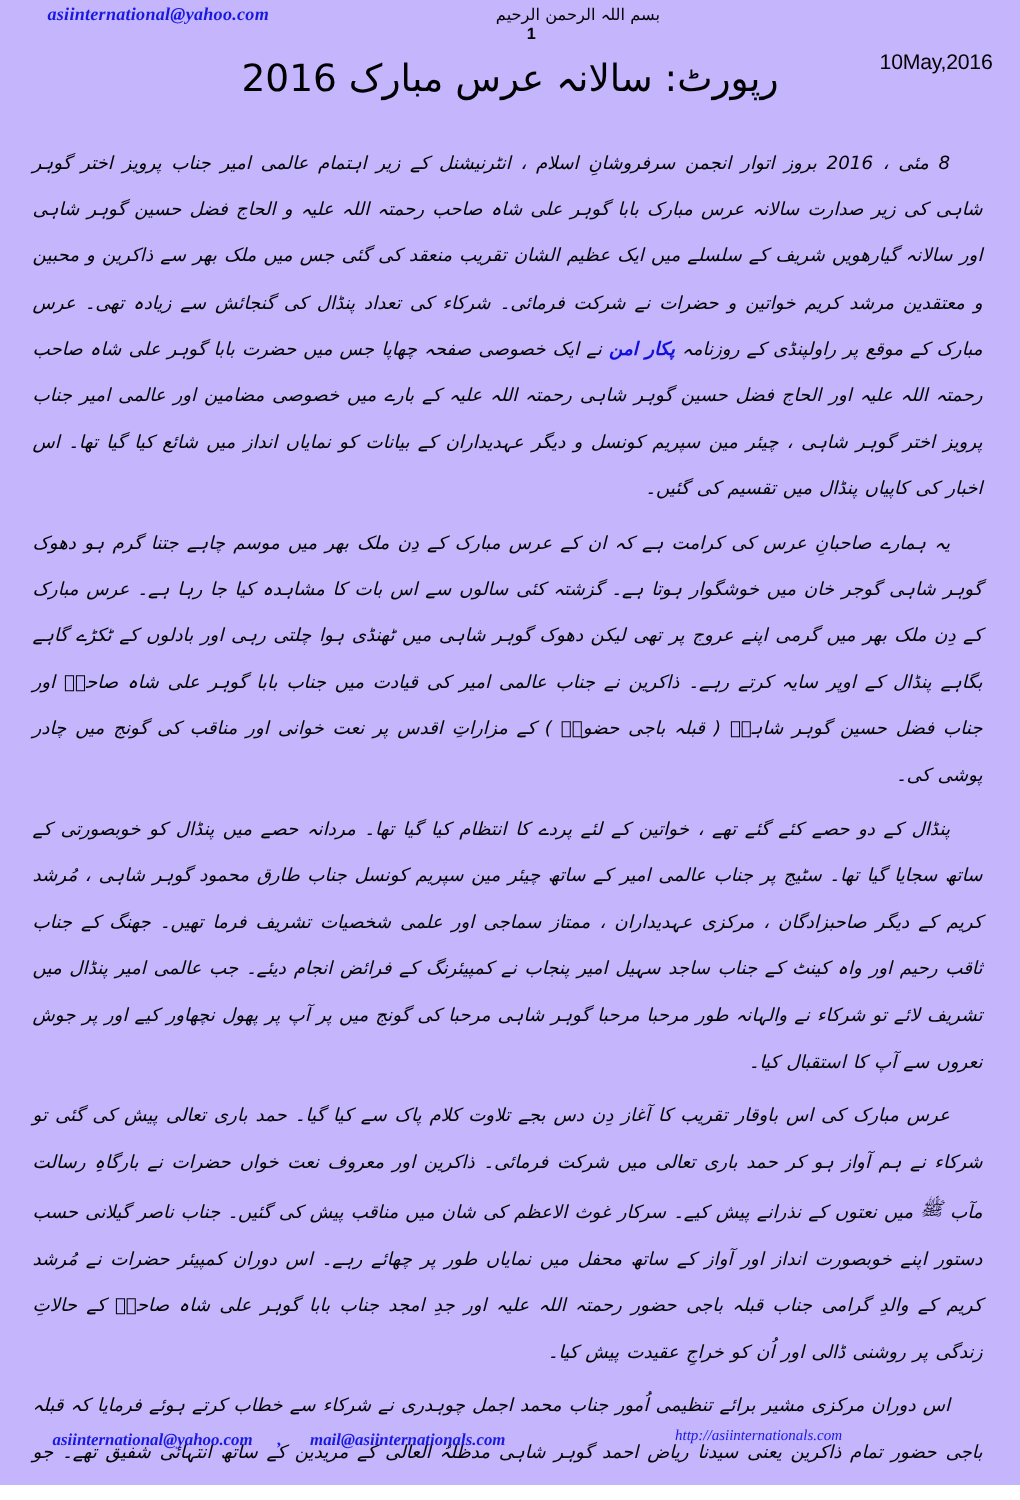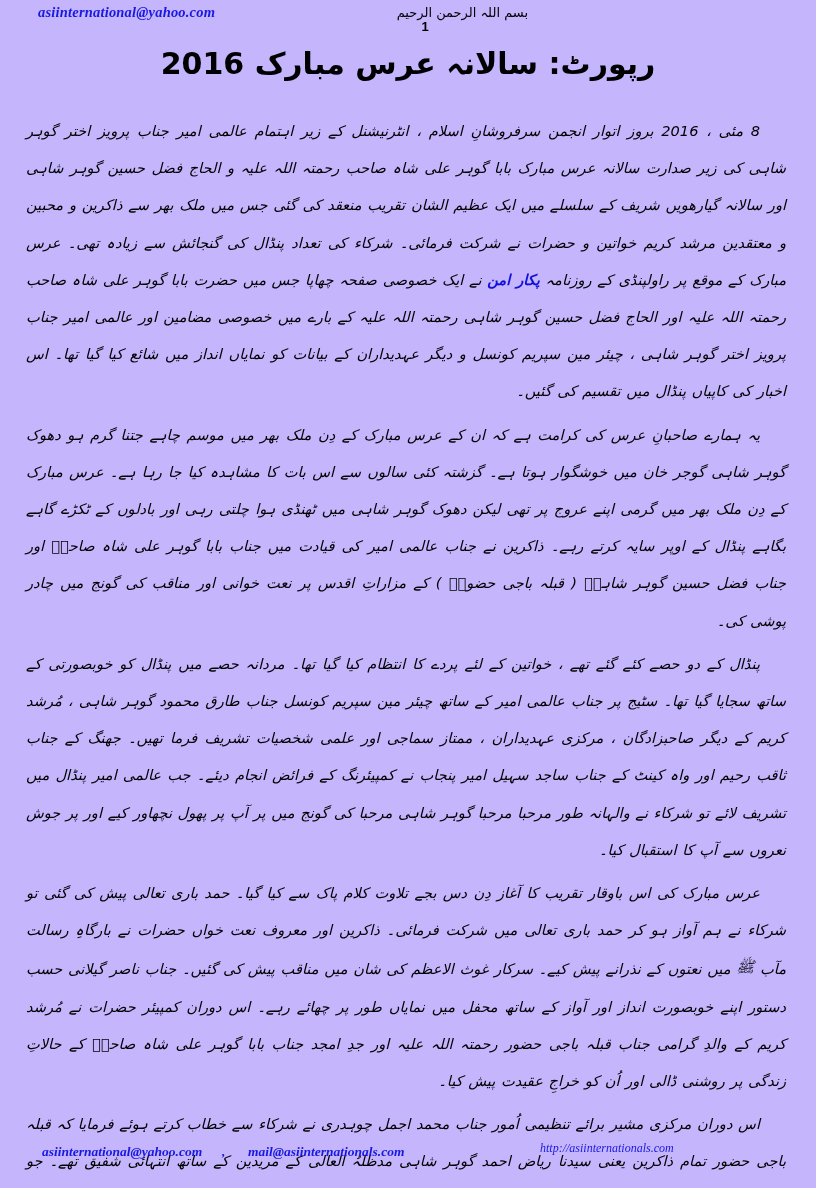--- a/index.html
+++ b/index.html
@@ -79,21 +79,21 @@
   
   .doc-title {
     position: absolute;
     top: 44px;
     left: 0;
     width: 816px;
     text-align: center;
     direction: rtl;
     font-family: "DejaVu Sans", "Liberation Sans", sans-serif;
     font-size: 30px;
-    font-weight: bold;
+    font-weight: normal;
     color: #000000;
     line-height: 1.35;
     white-space: nowrap;
   }
 
   
   .body-wrap {
     position: absolute;
     top: 112px;
     right: 30px;
@@ -180,20 +180,21 @@
 <body>
 
 <div class="page">
 
   <div class="header-bar">
     <div class="hdr-email">asiinternational@yahoo.com</div>
     <div class="hdr-bismillah">بسم اللہ الرحمن الرحیم</div>
     <div class="hdr-pageno">1</div>
   </div>
 
+  <div class="hdr-date">10May,2016</div>
 
   <div class="doc-title">رپورٹ: سالانہ عرس مبارک 2016</div>
 
   <div class="body-wrap">
 
     <p class="para"><span>8 مئی ، 2016 بروز اتوار انجمن سرفروشانِ اسلام ، انٹرنیشنل کے زیر اہتمام عالمی امیر جناب پرویز اختر گوہر شاہی کی زیر صدارت سالانہ عرس مبارک بابا گوہر علی شاہ صاحب رحمتہ اللہ علیہ و الحاج فضل حسین گوہر شاہی اور سالانہ گیارھویں شریف کے سلسلے میں ایک عظیم الشان تقریب منعقد کی گئی جس میں ملک بھر سے ذاکرین و محبین و معتقدین مرشد کریم خواتین و حضرات نے شرکت فرمائی۔ شرکاء کی تعداد پنڈال کی گنجائش سے زیادہ تھی۔ عرس مبارک کے موقع پر راولپنڈی کے روزنامہ </span><span class="hl-blue">پکار امن</span><span> نے ایک خصوصی صفحہ چھاپا جس میں حضرت بابا گوہر علی شاہ صاحب رحمتہ اللہ علیہ اور الحاج فضل حسین گوہر شاہی رحمتہ اللہ علیہ کے بارے میں خصوصی مضامین اور عالمی امیر جناب پرویز اختر گوہر شاہی ، چیئر مین سپریم کونسل و دیگر عہدیداران کے بیانات کو نمایاں انداز میں شائع کیا گیا تھا۔ اس اخبار کی کاپیاں پنڈال میں تقسیم کی گئیں۔</span></p>
 
     <p class="para">یہ ہمارے صاحبانِ عرس کی کرامت ہے کہ ان کے عرس مبارک کے دِن ملک بھر میں موسم چاہے جتنا گرم ہو دھوک گوہر شاہی گوجر خان میں خوشگوار ہوتا ہے۔ گزشتہ کئی سالوں سے اس بات کا مشاہدہ کیا جا رہا ہے۔ عرس مبارک کے دِن ملک بھر میں گرمی اپنے عروج پر تھی لیکن دھوک گوہر شاہی میں ٹھنڈی ہوا چلتی رہی اور بادلوں کے ٹکڑے گاہے بگاہے پنڈال کے اوپر سایہ کرتے رہے۔ ذاکرین نے جناب عالمی امیر کی قیادت میں جناب بابا گوہر علی شاہ صاحبؒ اور جناب فضل حسین گوہر شاہیؒ ( قبلہ باجی حضورؒ ) کے مزاراتِ اقدس پر نعت خوانی اور مناقب کی گونج میں چادر پوشی کی۔</p>
 
     <p class="para">پنڈال کے دو حصے کئے گئے تھے ، خواتین کے لئے پردے کا انتظام کیا گیا تھا۔ مردانہ حصے میں پنڈال کو خوبصورتی کے ساتھ سجایا گیا تھا۔ سٹیج پر جناب عالمی امیر کے ساتھ چیئر مین سپریم کونسل جناب طارق محمود گوہر شاہی ، مُرشد کریم کے دیگر صاحبزادگان ، مرکزی عہدیداران ، ممتاز سماجی اور علمی شخصیات تشریف فرما تھیں۔ جھنگ کے جناب ثاقب رحیم اور واہ کینٹ کے جناب ساجد سہیل امیر پنجاب نے کمپیئرنگ کے فرائض انجام دیئے۔ جب عالمی امیر پنڈال میں تشریف لائے تو شرکاء نے والہانہ طور مرحبا مرحبا گوہر شاہی مرحبا کی گونج میں پر آپ پر پھول نچھاور کیے اور پر جوش نعروں سے آپ کا استقبال کیا۔</p>

